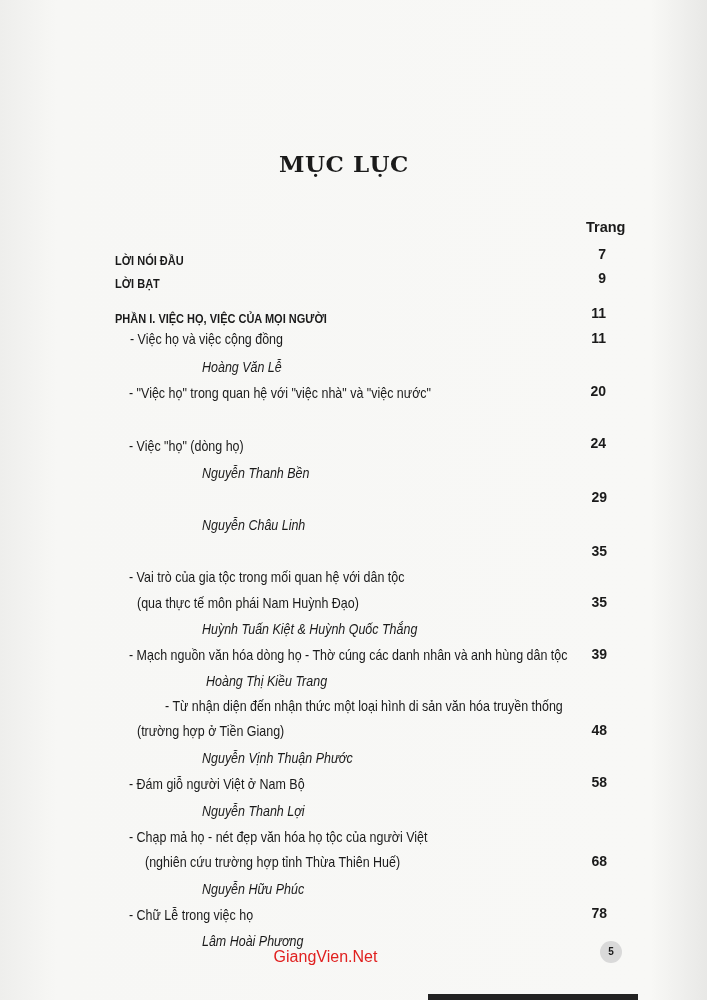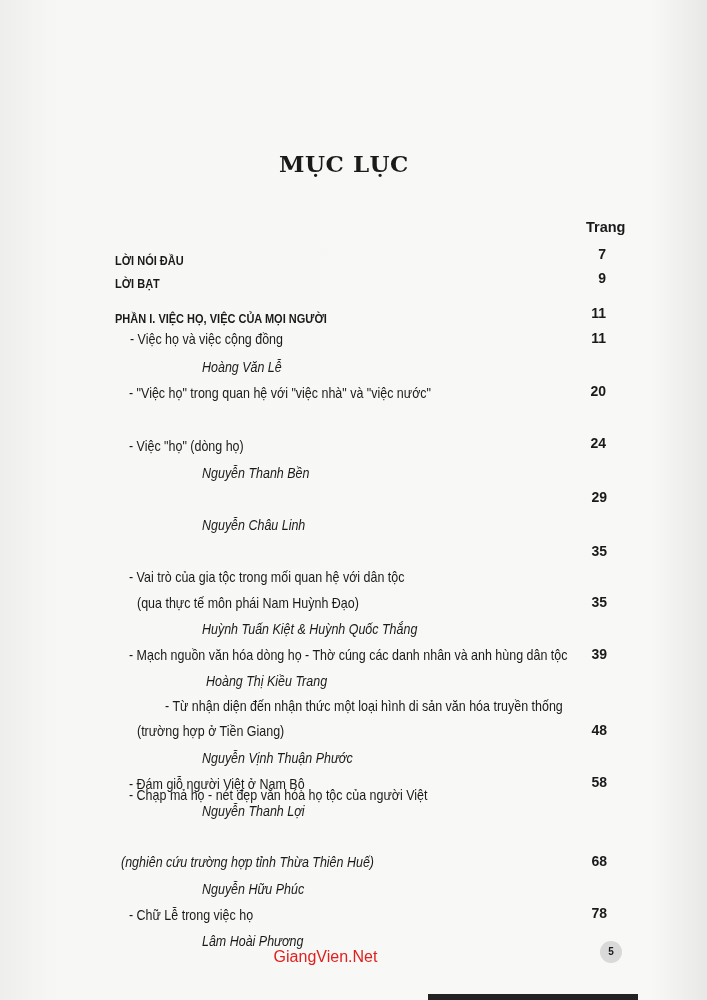--- a/index.html
+++ b/index.html
@@ -60,22 +60,22 @@
 
   <div class="abs" style="left:129px;top:697px;margin-left:36px;"><span class="cond item">- Từ nhận diện đến nhận thức một loại hình di sản văn hóa truyền thống</span></div>
   <div class="abs" style="left:137px;top:722px;"><span class="cond item">(trường hợp ở Tiền Giang)</span></div>
   <div class="abs num" style="left:567px;top:722px;">48</div>
   <div class="abs" style="left:202px;top:749px;"><span class="cond author">Nguyễn Vịnh Thuận Phước</span></div>
 
   <div class="abs" style="left:129px;top:775px;"><span class="cond item">- Đám giỗ người Việt ở Nam Bộ</span></div>
   <div class="abs num" style="left:567px;top:774px;">58</div>
   <div class="abs" style="left:202px;top:802px;"><span class="cond author">Nguyễn Thanh Lợi</span></div>
 
-  <div class="abs" style="left:129px;top:786px;"><span class="cond item">- Chạp mả họ - nét đẹp văn hóa họ tộc của người Việt</span></div>
-  <div class="abs" style="left:121px;top:853px;font-style:italic;"><span class="cond item">(nghiên cứu trường hợp tỉnh Thừa Thiên Huế)</span></div>
+  <div class="abs" style="left:129px;top:828px;"><span class="cond item">- Chạp mả họ - nét đẹp văn hóa họ tộc của người Việt</span></div>
+  <div class="abs" style="left:145px;top:853px;"><span class="cond item">(nghiên cứu trường hợp tỉnh Thừa Thiên Huế)</span></div>
   <div class="abs num" style="left:567px;top:853px;">68</div>
   <div class="abs" style="left:202px;top:880px;"><span class="cond author">Nguyễn Hữu Phúc</span></div>
 
   <div class="abs" style="left:129px;top:906px;"><span class="cond item">- Chữ Lễ trong việc họ</span></div>
   <div class="abs num" style="left:567px;top:905px;">78</div>
   <div class="abs" style="left:202px;top:932px;"><span class="cond author">Lâm Hoài Phương</span></div>
 
   <div class="wm">GiangVien.Net</div>
   <div class="pgno">5</div>
   <div class="bottom-bar"></div>

